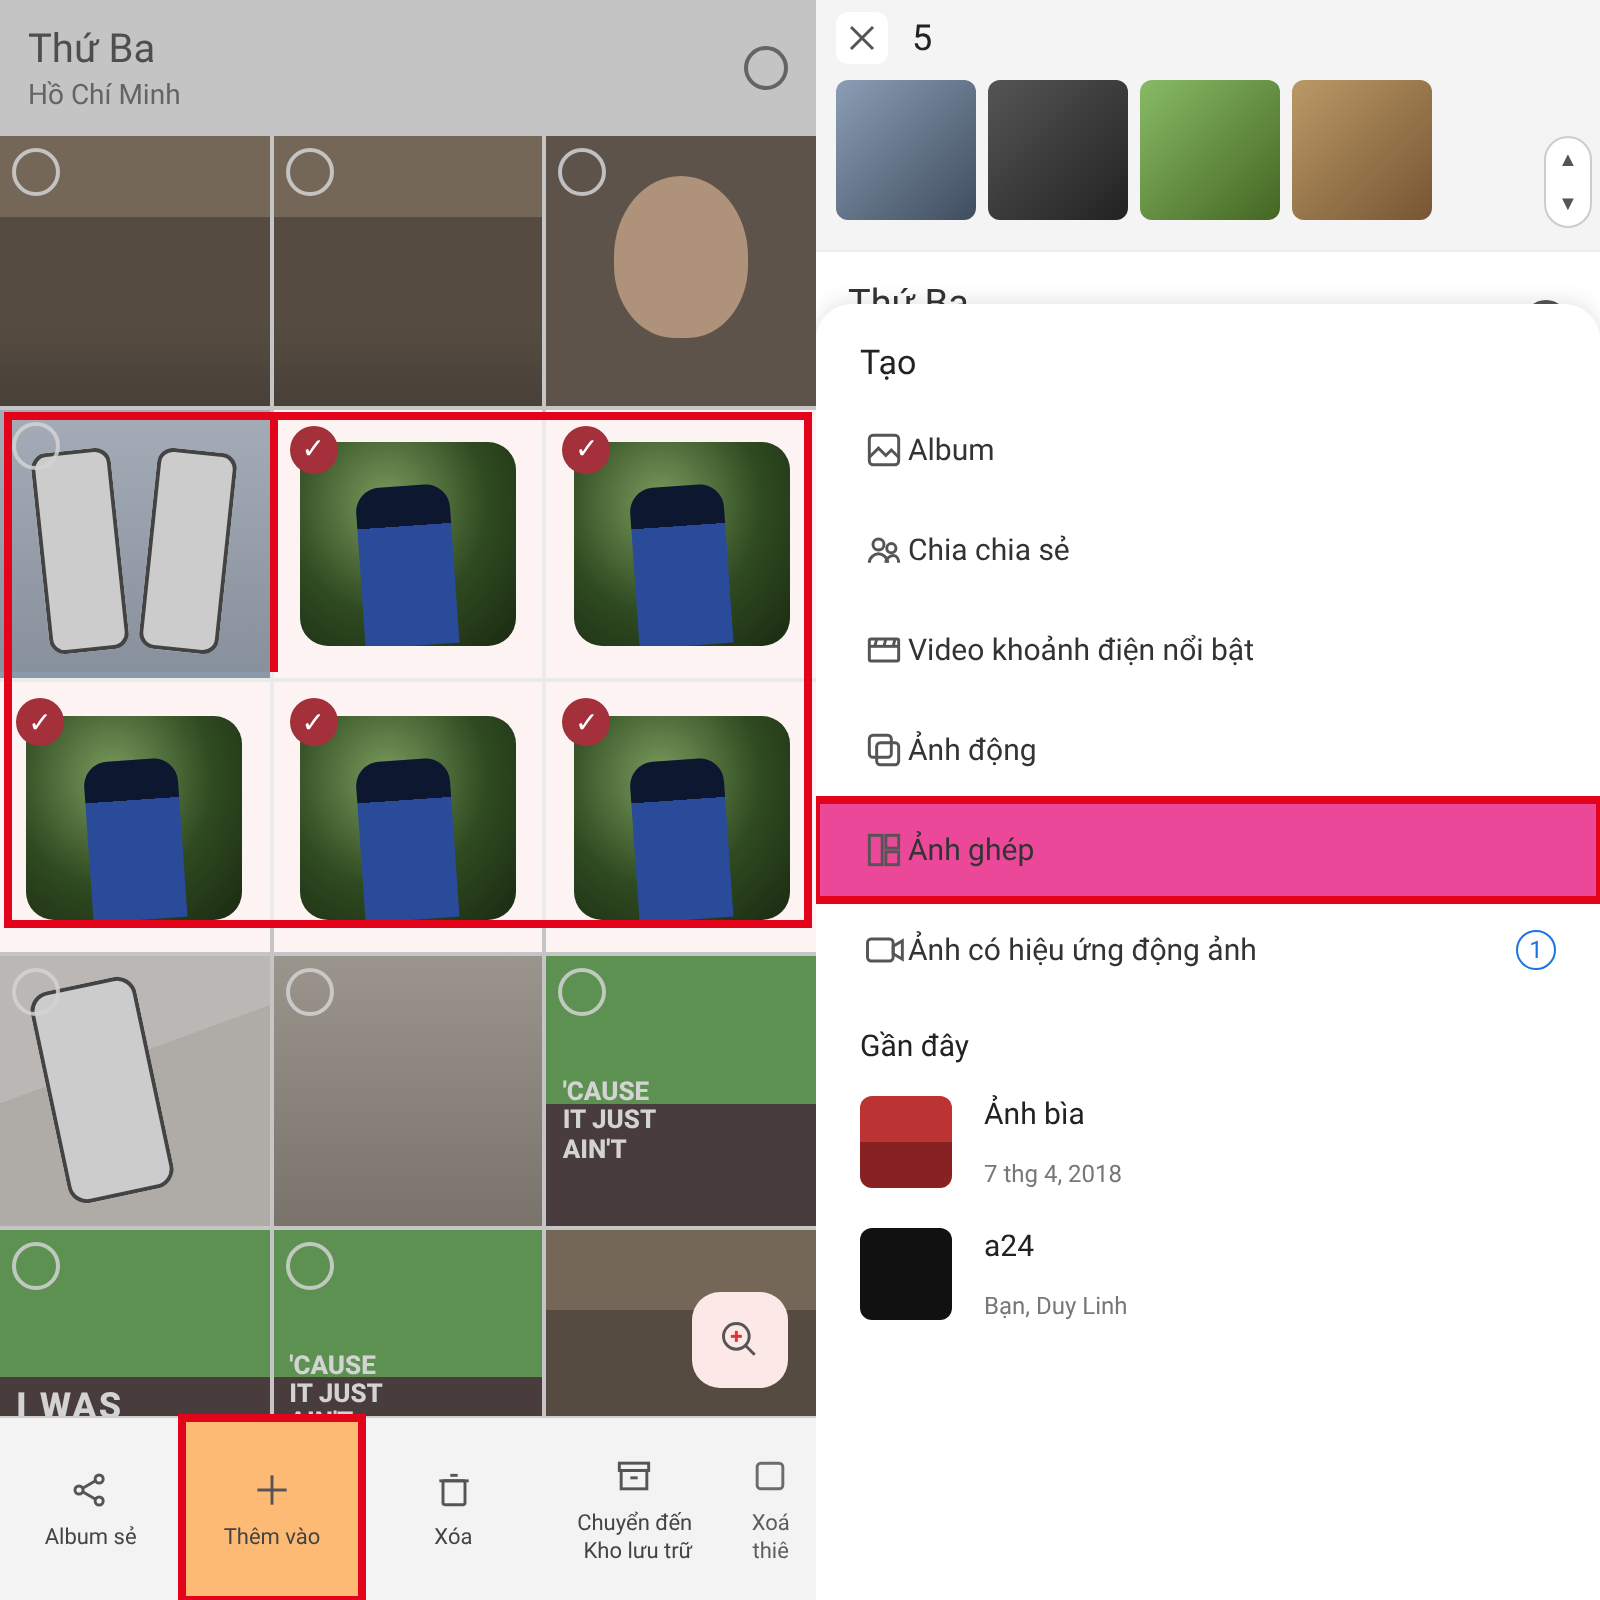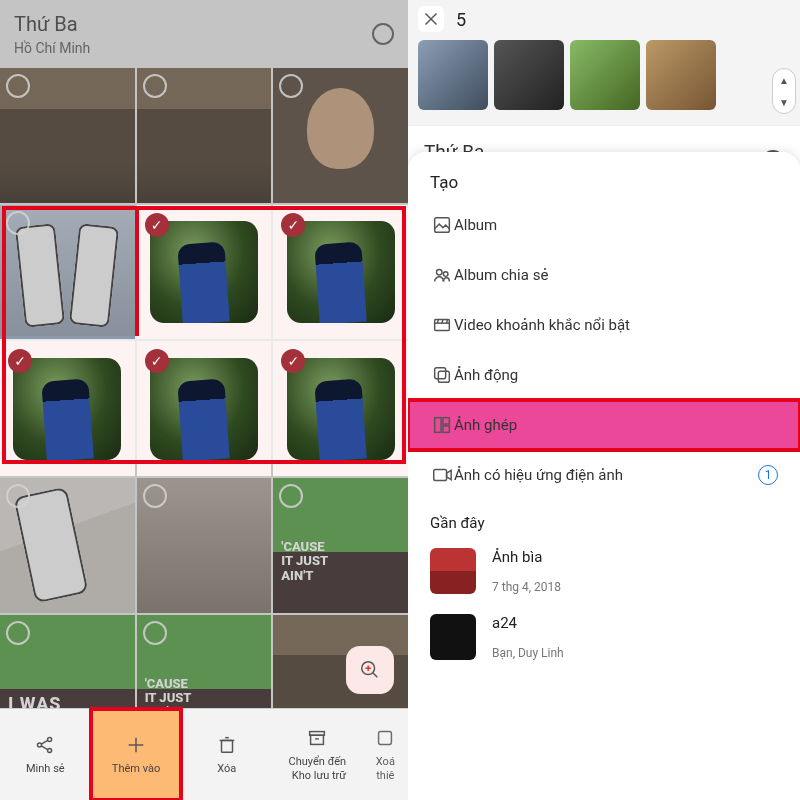--- a/index.html
+++ b/index.html
@@ -396,21 +396,21 @@
     <div class="bb-item">
       <span class="bb-icon">
         <svg class="icon-svg" viewBox="0 0 24 24">
             <circle cx="6" cy="12" r="2.2"></circle>
             <circle cx="17" cy="6" r="2.2"></circle>
             <circle cx="17" cy="18" r="2.2"></circle>
             <line x1="8" y1="11" x2="15" y2="7"></line>
             <line x1="8" y1="13" x2="15" y2="17"></line>
           </svg>
       </span>
-      <span>Minh sẻ</span>
+      <span>Album sẻ</span>
     </div>
     <div class="bb-item bb-highlight">
       <span class="bb-icon">
         <svg class="icon-svg" viewBox="0 0 24 24" stroke="#222">
             <line x1="12" y1="4" x2="12" y2="20"></line>
             <line x1="4" y1="12" x2="20" y2="12"></line>
           </svg>
       </span>
       <span>Thêm vào</span>
     </div>
@@ -508,33 +508,33 @@
     </div>
     <div class="menu-item">
       <span class="mi-icon">
         <svg class="icon-svg" viewBox="0 0 24 24">
             <circle cx="9" cy="9" r="3"></circle>
             <circle cx="16" cy="11" r="2.5"></circle>
             <path d="M4,19c0-3 3-5 5-5s5,2 5,5"></path>
             <path d="M13,19c0-2 2-4 4-4s3,2 3,4"></path>
           </svg>
       </span>
-      <span>Album chia sẻ</span>
+      <span>Chia chia sẻ</span>
     </div>
     <div class="menu-item">
       <span class="mi-icon">
         <svg class="icon-svg" viewBox="0 0 24 24">
             <rect x="4" y="6" width="16" height="12" rx="1"></rect>
             <line x1="4" y1="10" x2="20" y2="10"></line>
             <line x1="8" y1="6" x2="7" y2="10"></line>
             <line x1="13" y1="6" x2="12" y2="10"></line>
             <line x1="18" y1="6" x2="17" y2="10"></line>
           </svg>
       </span>
-      <span>Video khoảnh khắc nổi bật</span>
+      <span>Video khoảnh điện nổi bật</span>
     </div>
     <div class="menu-item">
       <span class="mi-icon">
         <svg class="icon-svg" viewBox="0 0 24 24">
             <rect x="8" y="8" width="12" height="12" rx="2"></rect>
             <rect x="4" y="4" width="12" height="12" rx="2"></rect>
           </svg>
       </span>
       <span>Ảnh động</span>
     </div>
@@ -548,21 +548,21 @@
       </span>
       <span>Ảnh ghép</span>
     </div>
     <div class="menu-item">
       <span class="mi-icon">
         <svg class="icon-svg" viewBox="0 0 24 24">
             <rect x="3" y="6" width="14" height="12" rx="2"></rect>
             <polygon points="17,10 22,7 22,17 17,14"></polygon>
           </svg>
       </span>
-      <span>Ảnh có hiệu ứng điện ảnh</span>
+      <span>Ảnh có hiệu ứng động ảnh</span>
       <span class="badge">1</span>
     </div>
 
     <div class="recent-title">Gần đây</div>
 
     <div class="recent-item">
       <div class="recent-thumb"></div>
       <div class="recent-text">
         <div class="r1">Ảnh bìa</div>
         <div class="r2">7 thg 4, 2018</div>

